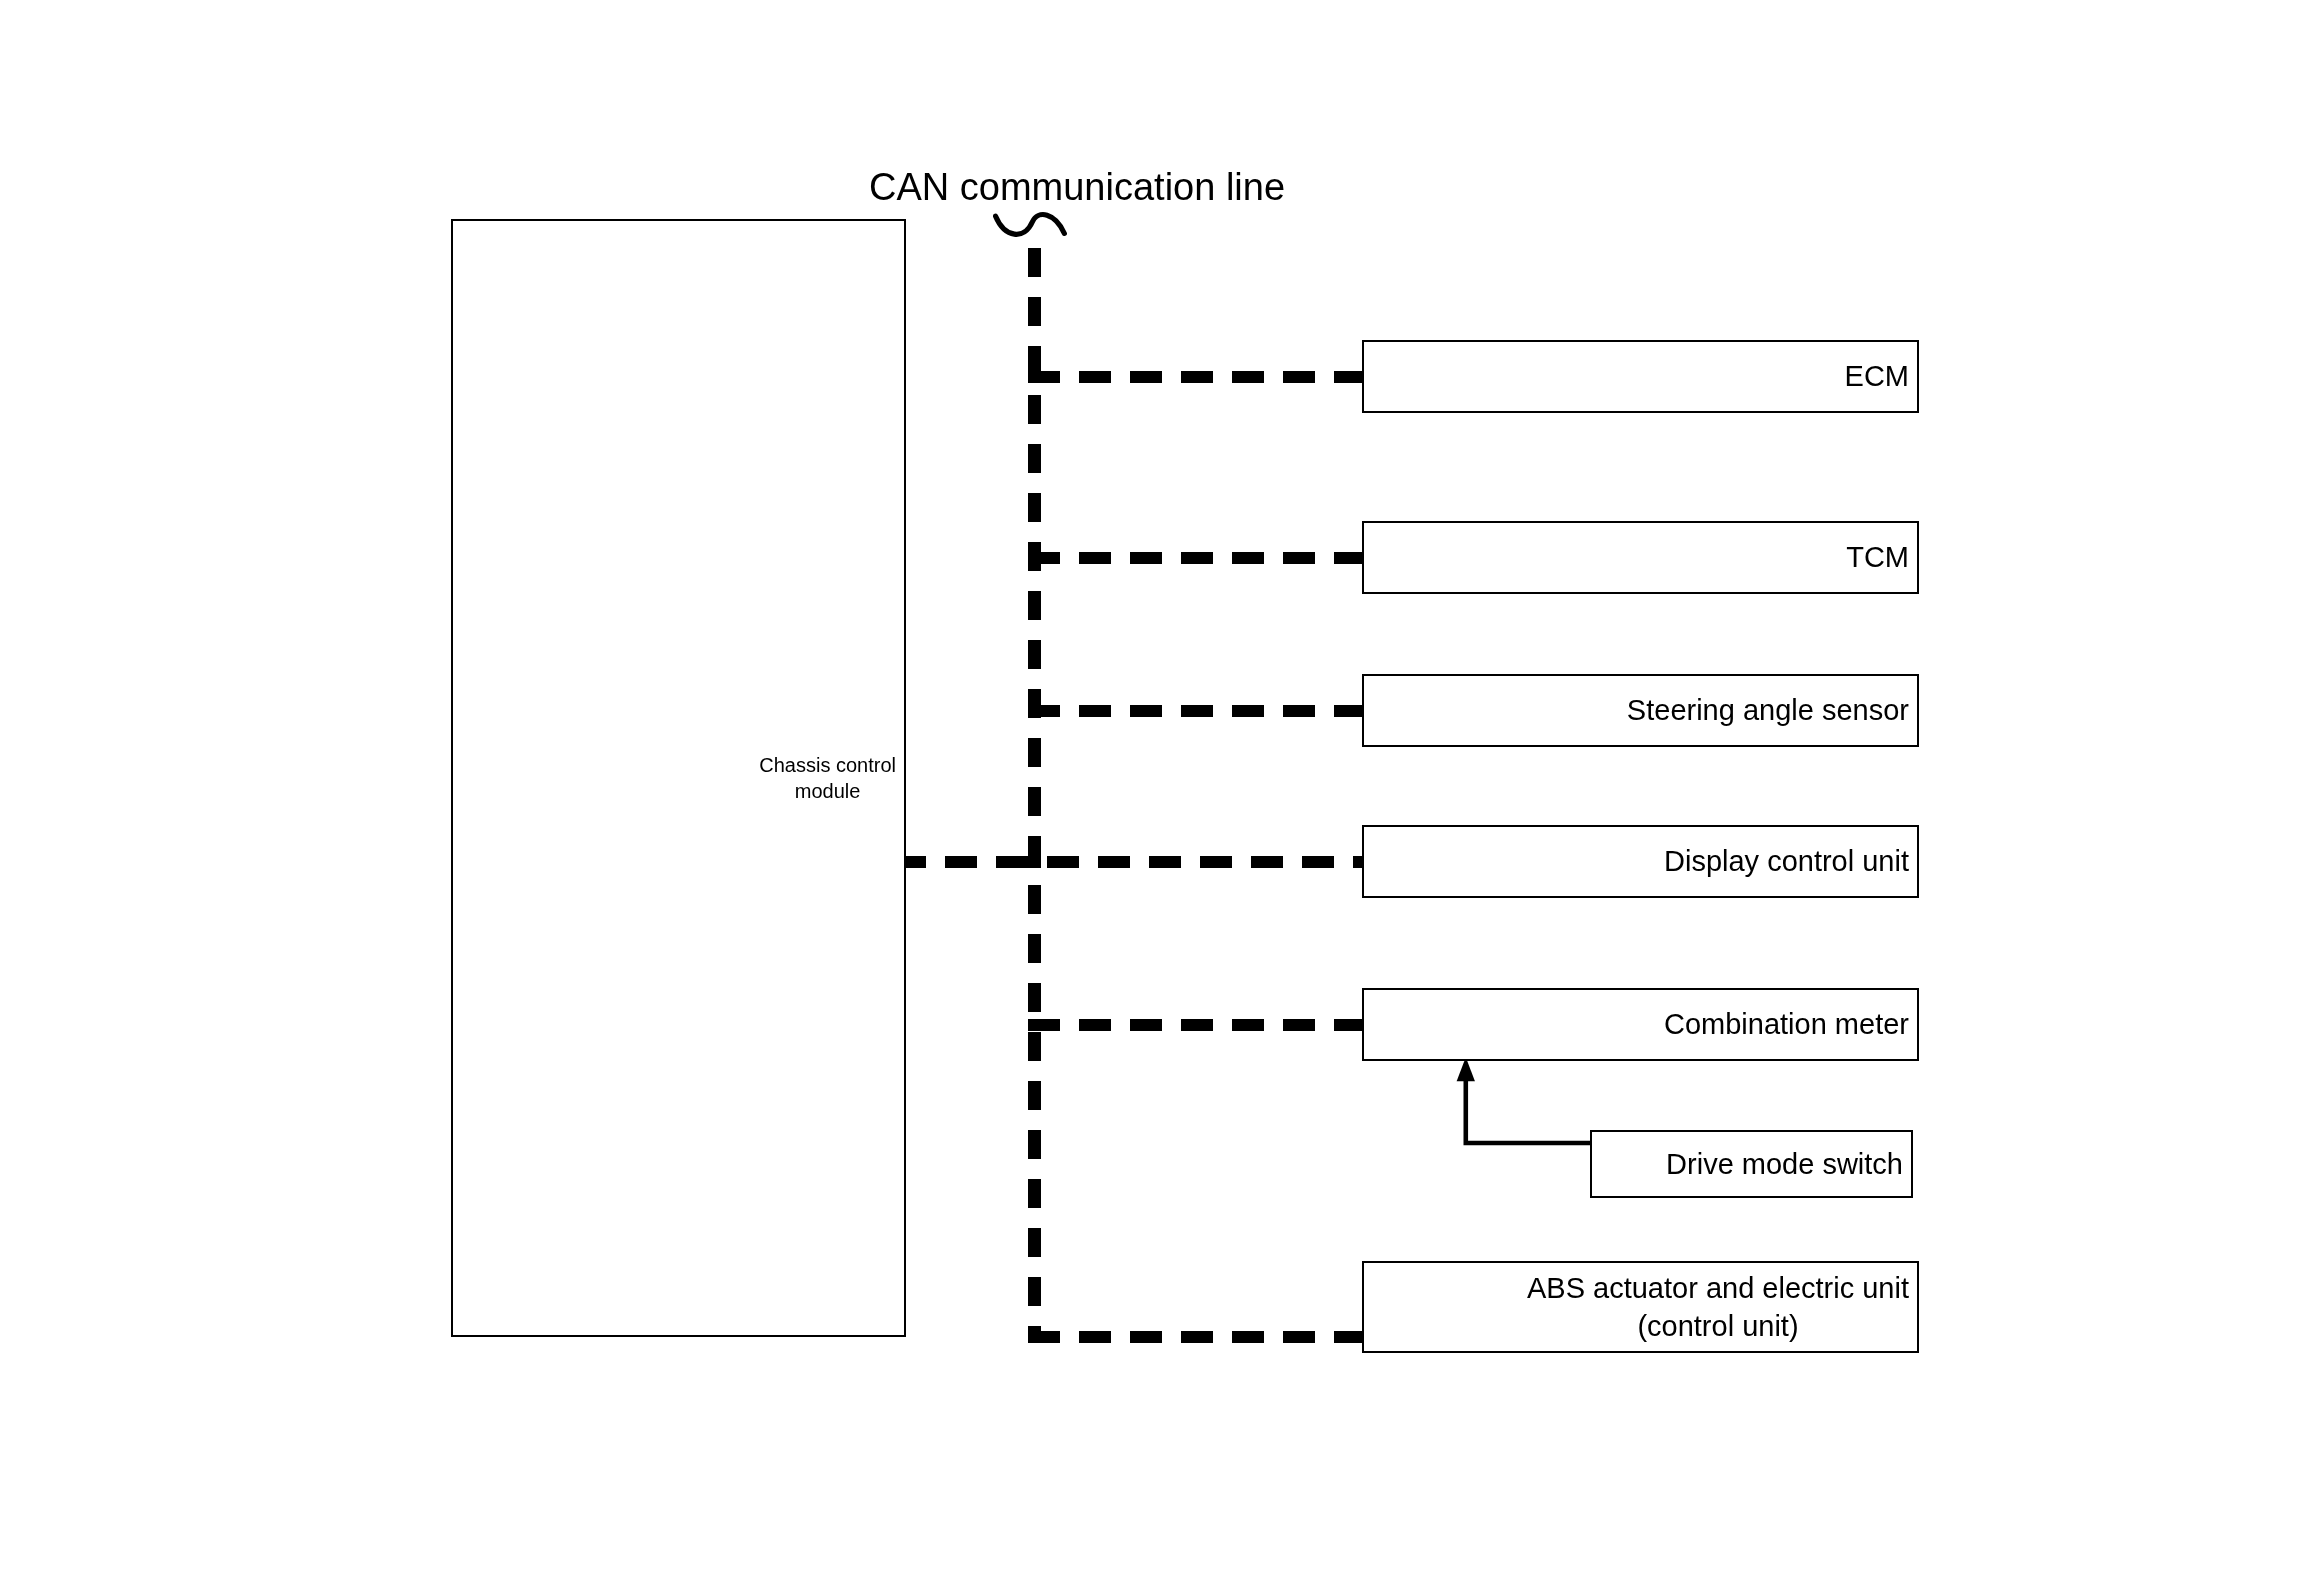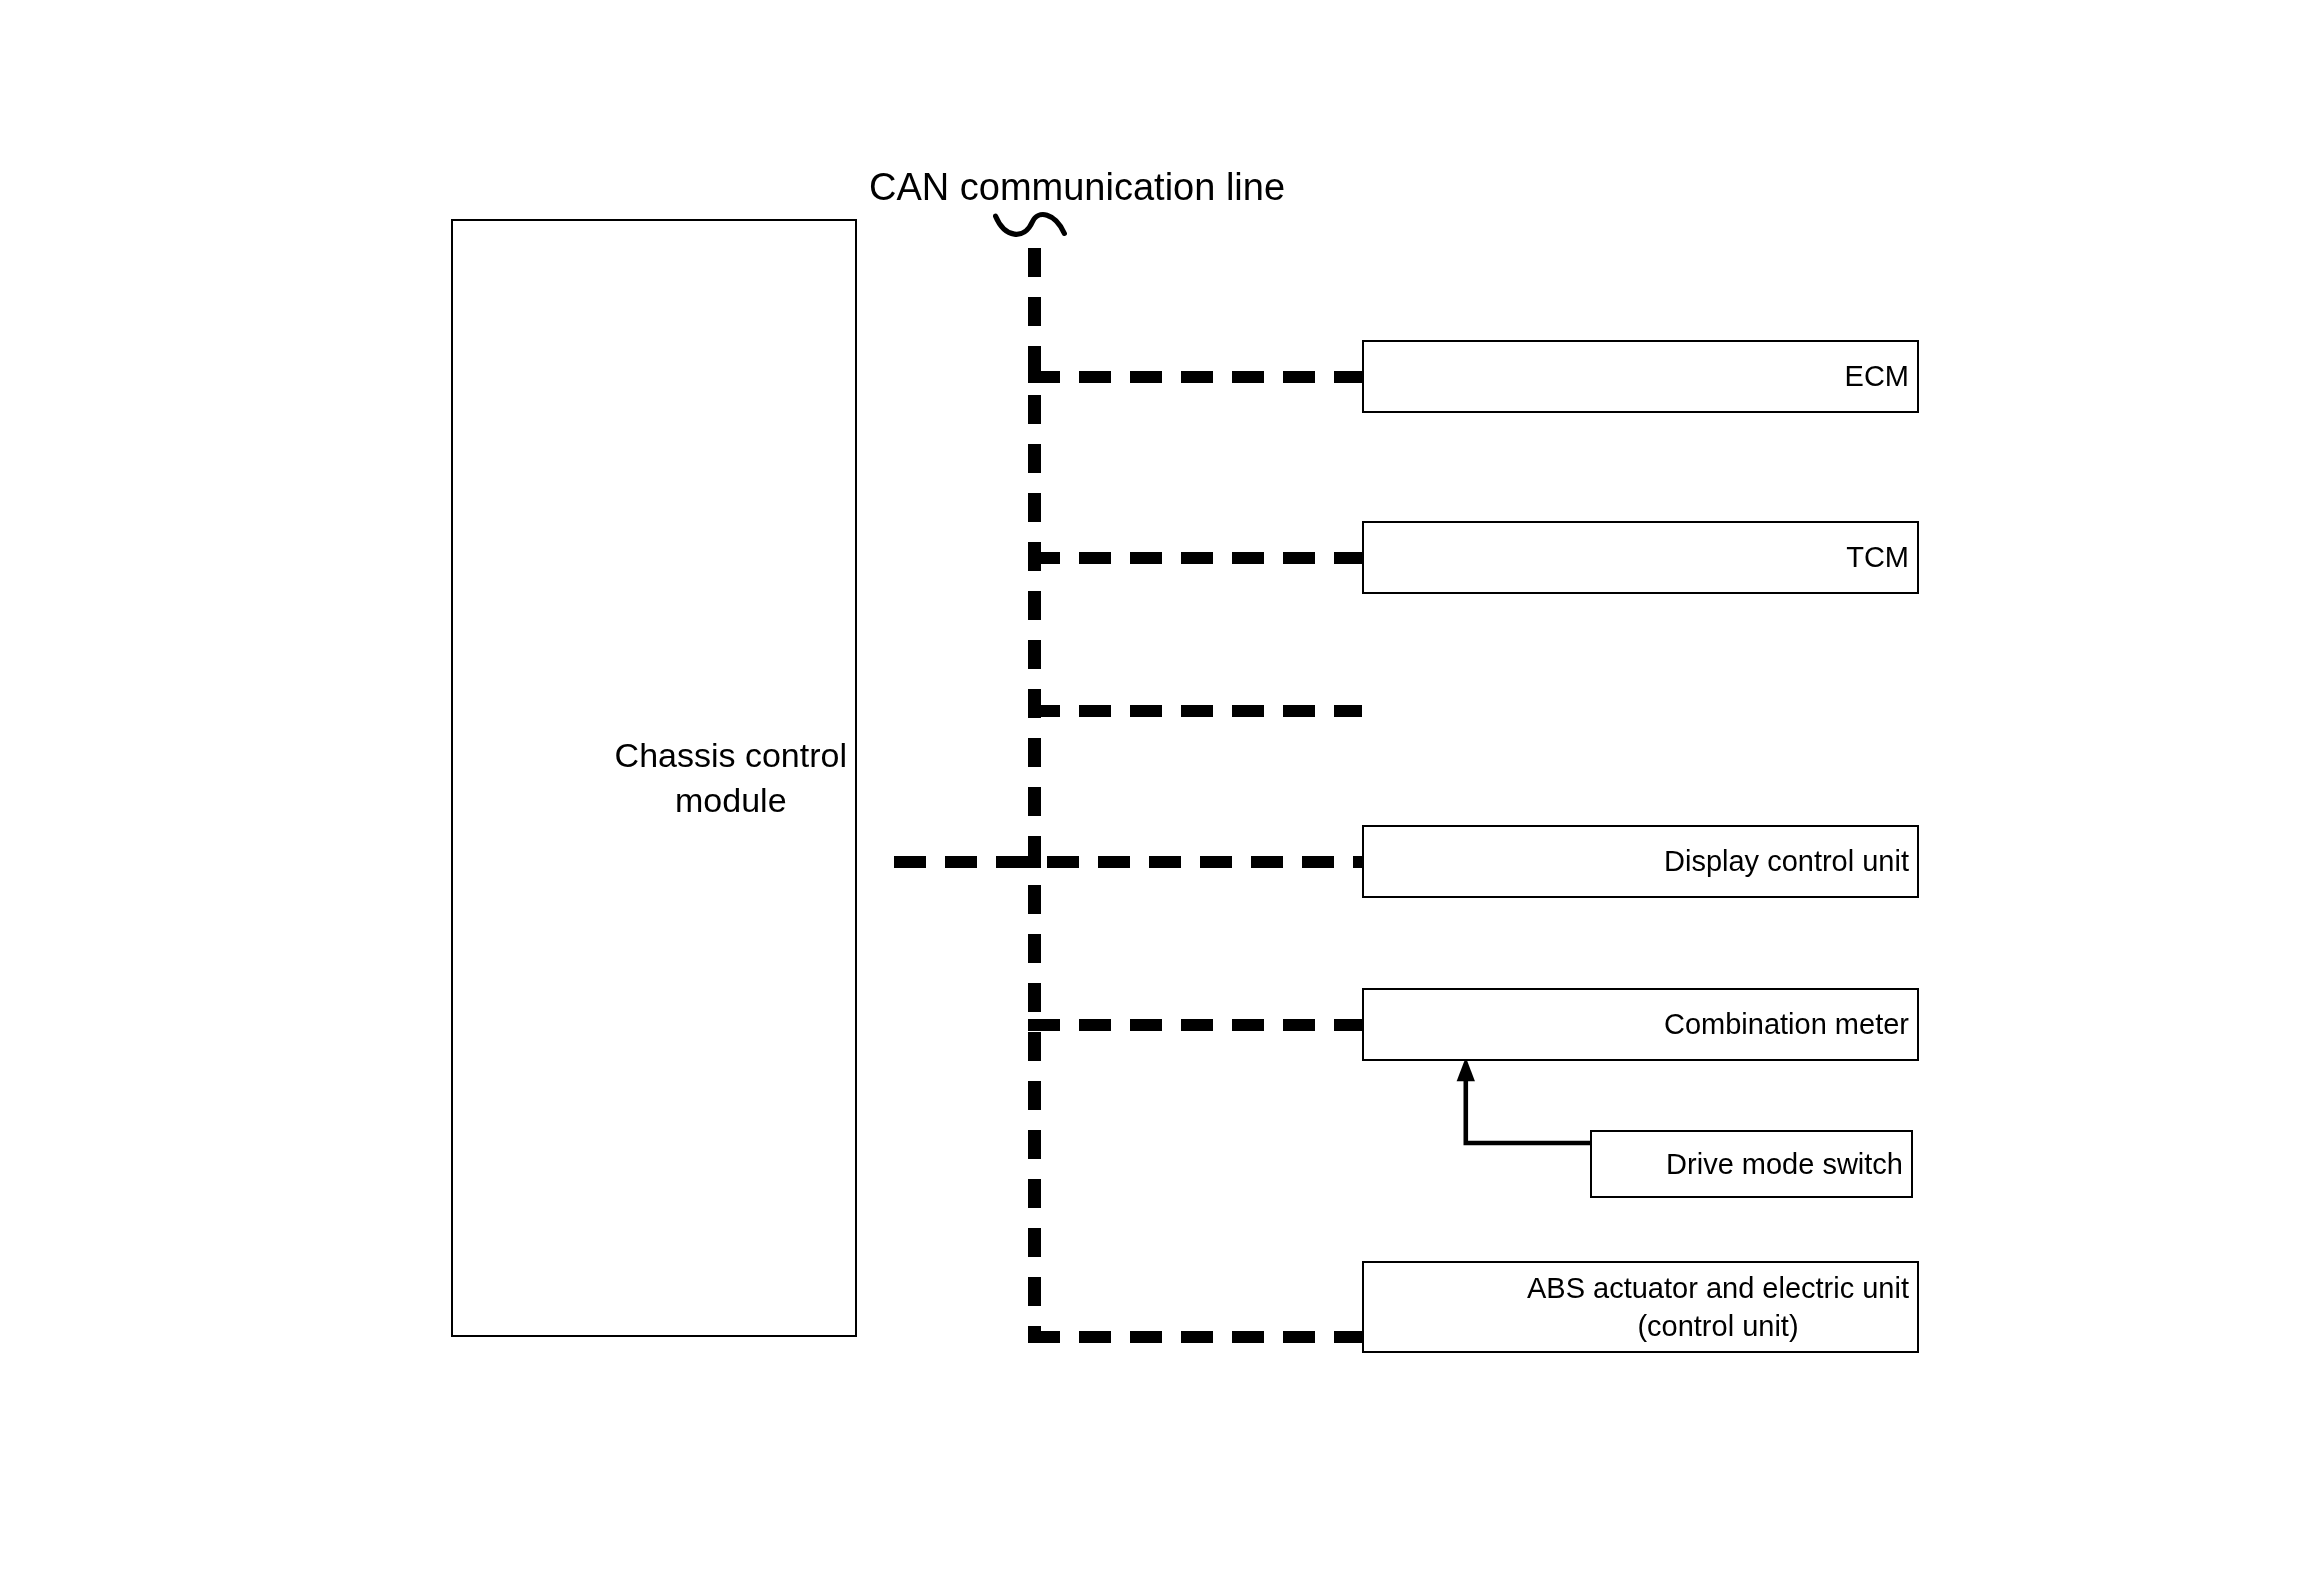--- a/index.html
+++ b/index.html
@@ -37,23 +37,23 @@
   .node-box .label {
     display: block;
     white-space: pre-line;
     padding: 0 8px;
   }
 
   
   #ccm-box {
     left: 451px;
     top: 219px;
-    width: 406px;
+    width: 455px;
     height: 1118px;
-    font-size: 34px;
+    font-size: 20px;
     padding-left: 44px;
   }
 
   
   .unit-box {
     left: 1362px;
     width: 557px;
     font-size: 29px;
   }
 
@@ -194,20 +194,23 @@
   </div>
 
   <div id="ecm-box" class="node-box unit-box">
     <span class="label">ECM</span>
   </div>
 
   <div id="tcm-box" class="node-box unit-box">
     <span class="label">TCM</span>
   </div>
 
+  <div id="steering-box" class="node-box unit-box">
+    <span class="label">Steering angle sensor</span>
+  </div>
 
   <div id="display-box" class="node-box unit-box">
     <span class="label">Display control unit</span>
   </div>
 
   <div id="meter-box" class="node-box unit-box">
     <span class="label">Combination meter</span>
   </div>
 
   <div id="abs-box" class="node-box unit-box">

